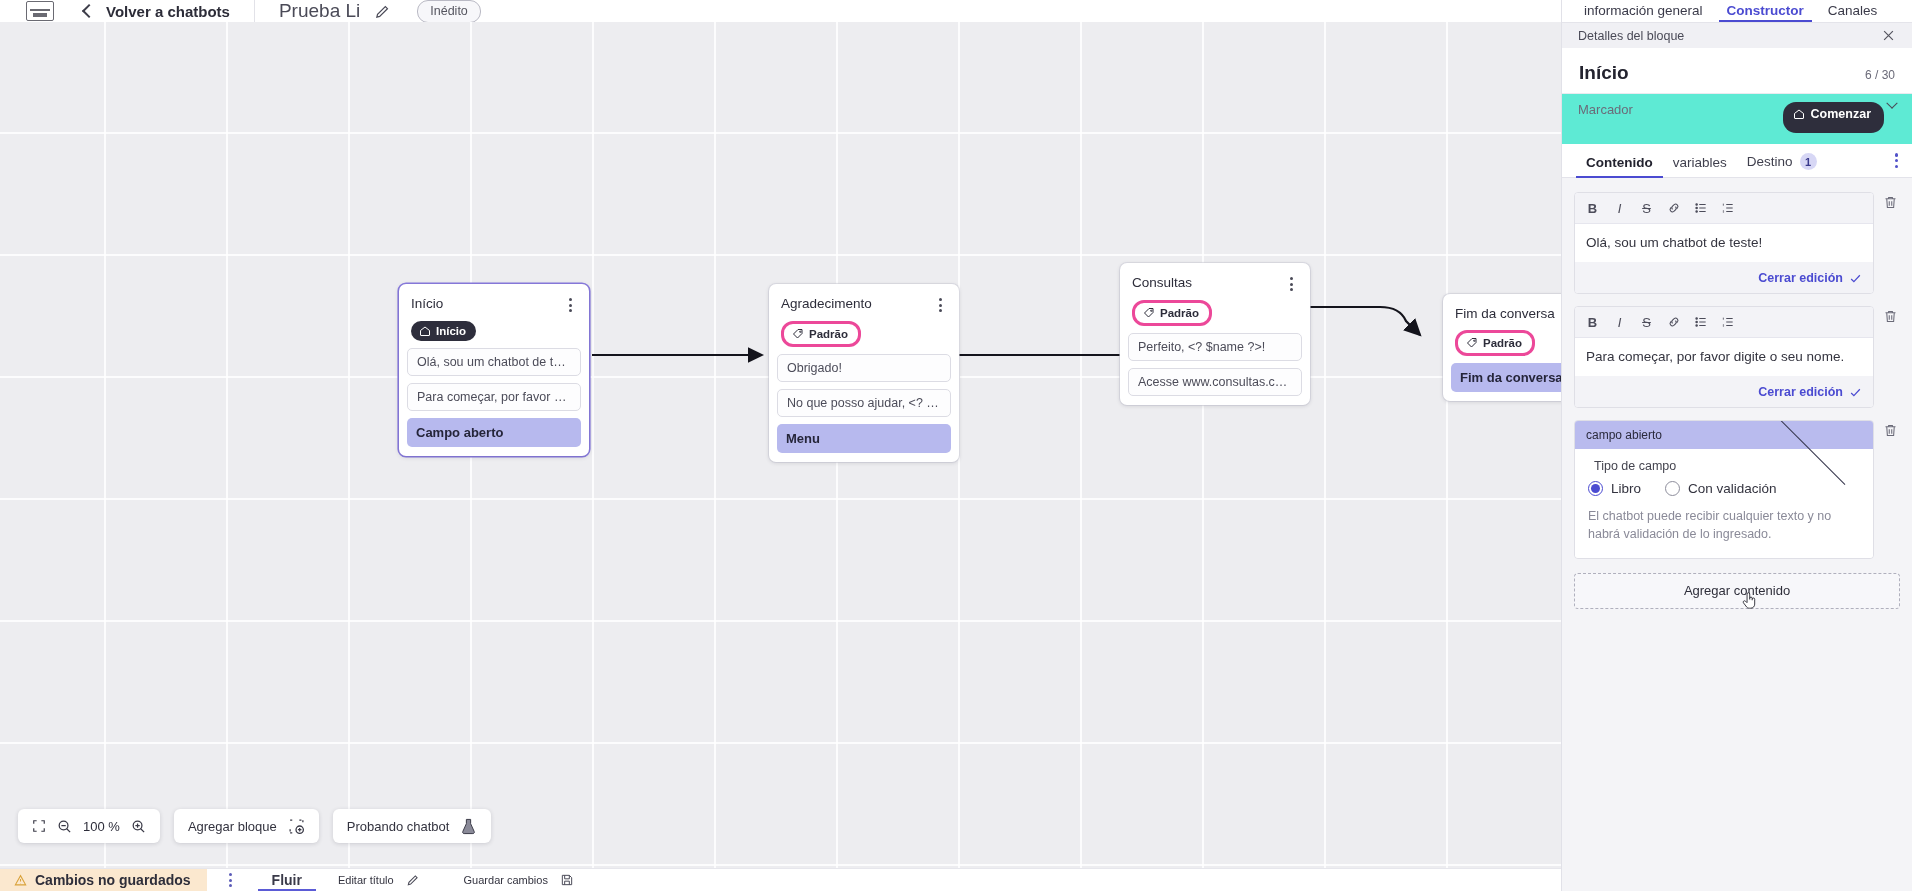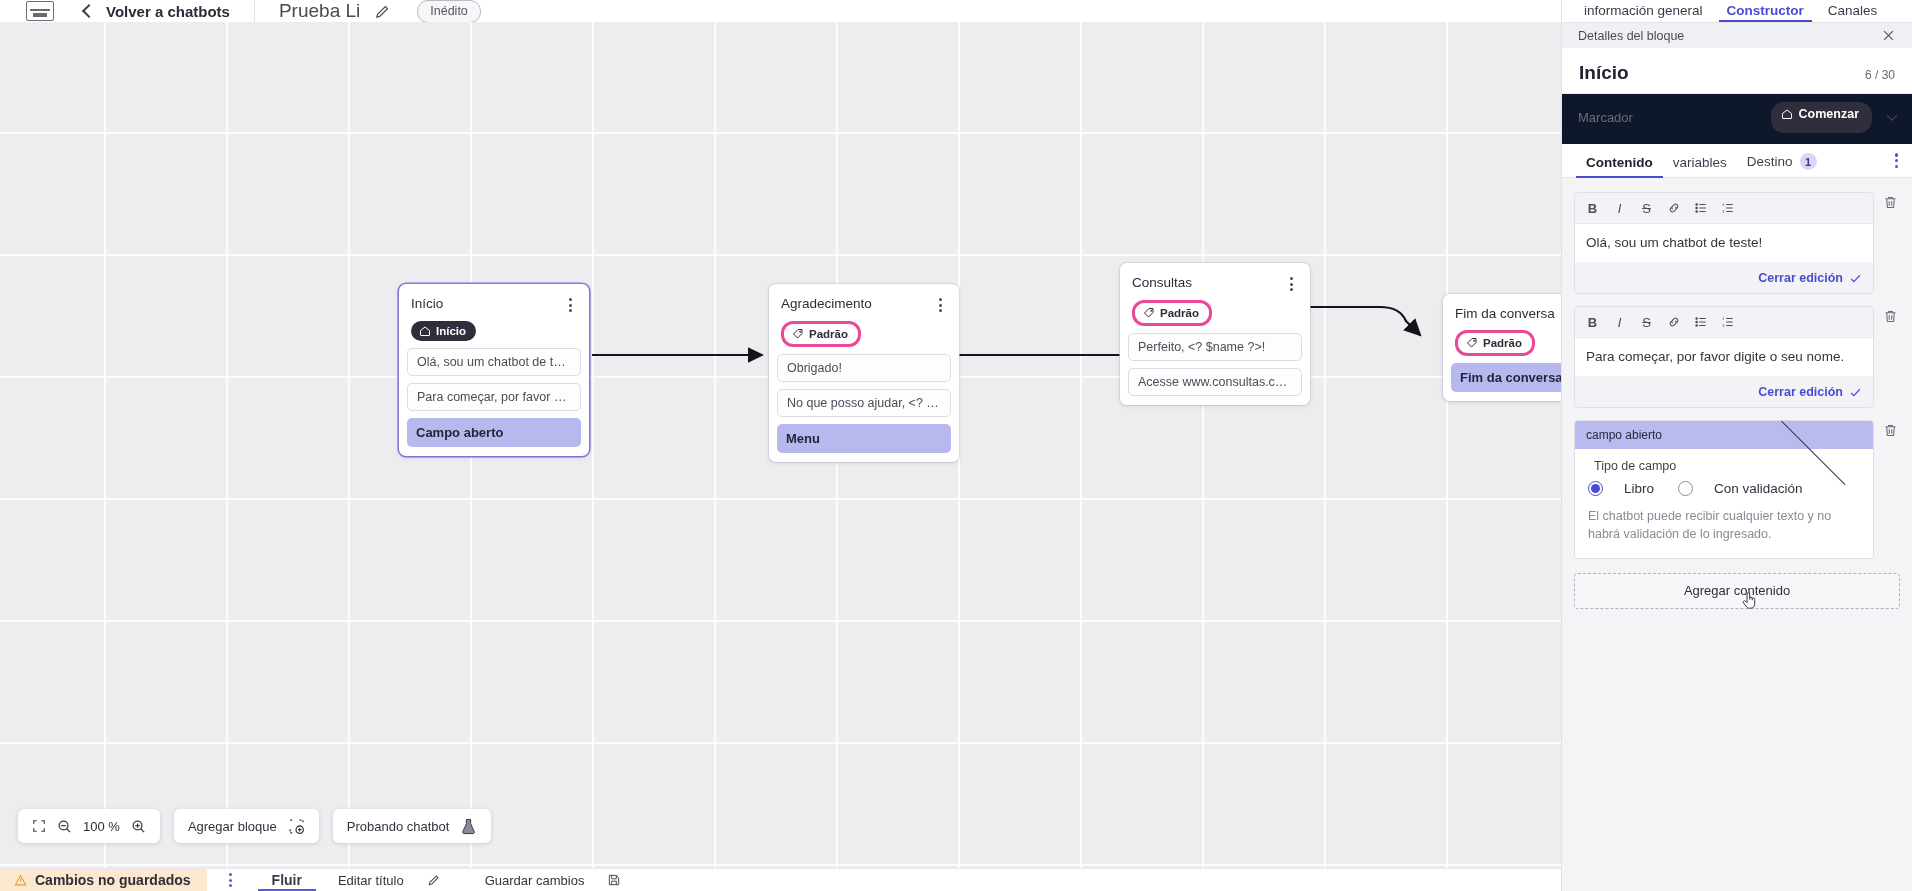--- a/index.html
+++ b/index.html
@@ -122,22 +122,22 @@
   .sb-kebab i { width: 3px; height: 3px; border-radius: 50%; background: #5b5bb8; display: block; }
   .sb-tab {
     margin-left: 26px; position: relative; font-size: 14px; color: #3a3a49;
     font-weight: 700; height: 23px; display: flex; align-items: center; padding: 0 14px;
     white-space: nowrap;
   }
   .sb-tab.active::after {
     content: ""; position: absolute; left: 0; right: 0; bottom: 0; height: 2.5px; background: #5b5bd6;
   }
   .sb-item {
-    margin-left: 22px; font-size: 13px; color: #33333f; display: flex;
-    align-items: flex-start; gap: 23px; white-space: nowrap;
+    margin-left: 22px; font-size: 11px; color: #33333f; display: flex;
+    align-items: center; gap: 12px; white-space: nowrap;
   }
 
   
   .rpanel {
     position: absolute; top: 0; right: 0; width: 351px; height: 891px;
     background: #f4f4f7; border-left: 1px solid #e1e1e8;
     display: flex; flex-direction: column; overflow: hidden;
   }
   .rp-tabs {
     height: 22px; background: #ffffff; display: flex; align-items: flex-end;
@@ -159,22 +159,22 @@
   .rp-subhead span { font-size: 12.5px; color: #4a4a57; flex: 1; }
 
   .rp-titlerow {
     background: #ffffff; padding: 14px 17px 9px; display: flex;
     align-items: baseline; border-bottom: 1px solid #eaeaf0; flex: none;
   }
   .rp-title { font-size: 19px; font-weight: 700; color: #23232f; flex: 1; }
   .rp-counter { font-size: 12px; color: #6a6a78; }
 
   .rp-markrow {
-    background: #0f172a; padding: 8px 16px 11px; display: flex;
-    align-items: center; gap: 16px; flex: none;
+    background: #5eead4; padding: 8px 16px 11px; display: flex;
+    align-items: flex-start; gap: 4px; flex: none;
   }
   .rp-marklabel { font-size: 13px; color: #6b6b79; flex: 1; }
   .pill-comenzar {
     display: inline-flex; align-items: center; gap: 6px; background: #2e2e3c;
     color: #fff; border-radius: 13px; padding: 5px 13px 12px 10px;
     font-size: 12.5px; font-weight: 700; white-space: nowrap;
   }
   .chev-dn {
     width: 8px; height: 8px; border-right: 1.8px solid #4a4a57;
     border-bottom: 1.8px solid #4a4a57; transform: rotate(45deg) translate(-2px,-2px);
@@ -248,21 +248,21 @@
   .cf-label { font-size: 12.5px; color: #44444f; margin: 0 0 8px 6px; }
   .cf-opts { display: flex; align-items: center; gap: 10px; margin-bottom: 11px; }
   .radio {
     width: 15px; height: 15px; border-radius: 50%; border: 1.6px solid #8e8e9c;
     background: #ffffff; flex: none; position: relative;
   }
   .radio.on { border-color: #4b4bd1; }
   .radio.on::after {
     content: ""; position: absolute; inset: 2px; border-radius: 50%; background: #4b4bd1;
   }
-  .cf-opt { display: flex; align-items: center; gap: 21px; font-size: 13.5px; color: #33333f; }
+  .cf-opt { display: flex; align-items: center; gap: 8px; font-size: 13.5px; color: #33333f; }
   .cf-opt:last-child { margin-left: 14px; }
   .cf-help { font-size: 12.5px; color: #8a8a98; line-height: 1.45; }
 
   .add-content {
     border: 1.5px dashed #b0b0bd; border-radius: 4px; background: #f7f7fa;
     height: 36px; display: flex; align-items: center; justify-content: center;
     font-size: 13px; color: #2e2e3a; margin-top: 14px; position: relative;
   }
   .cursor-hand {
     position: absolute; left: 50%; top: 16px; margin-left: 4px;

